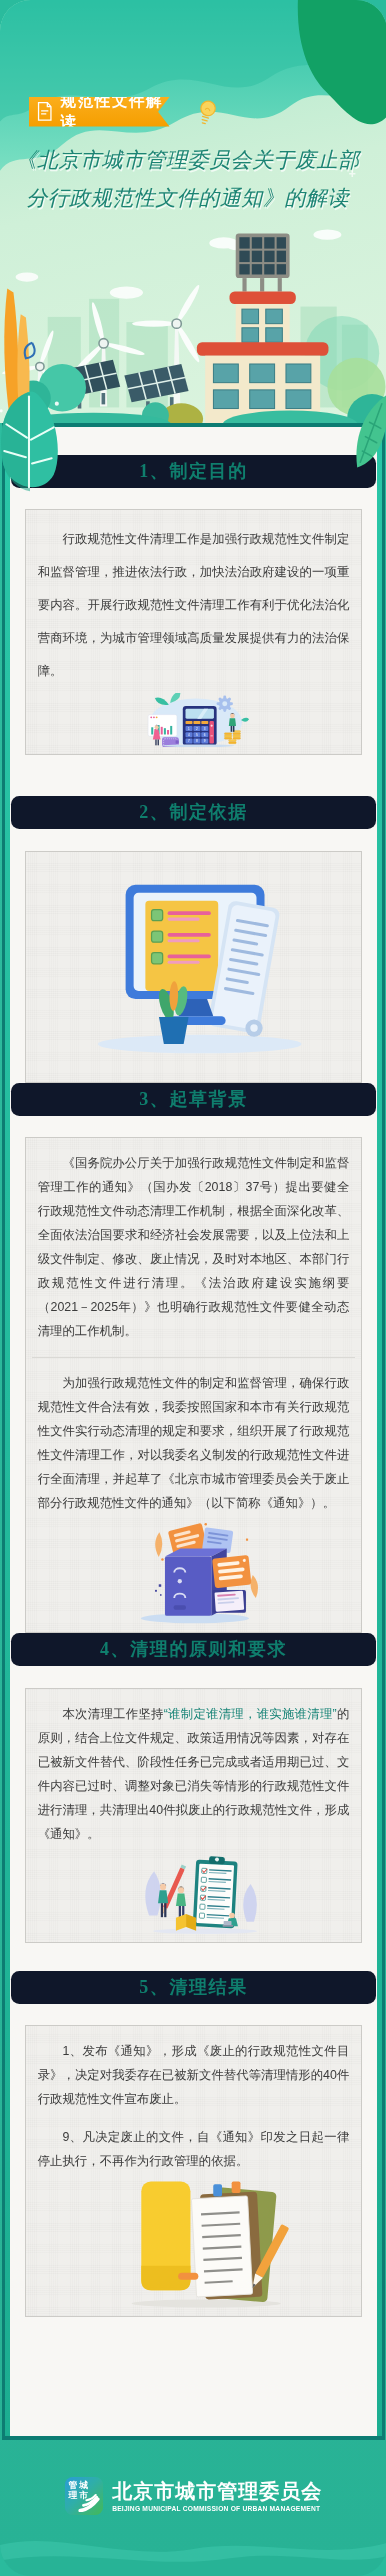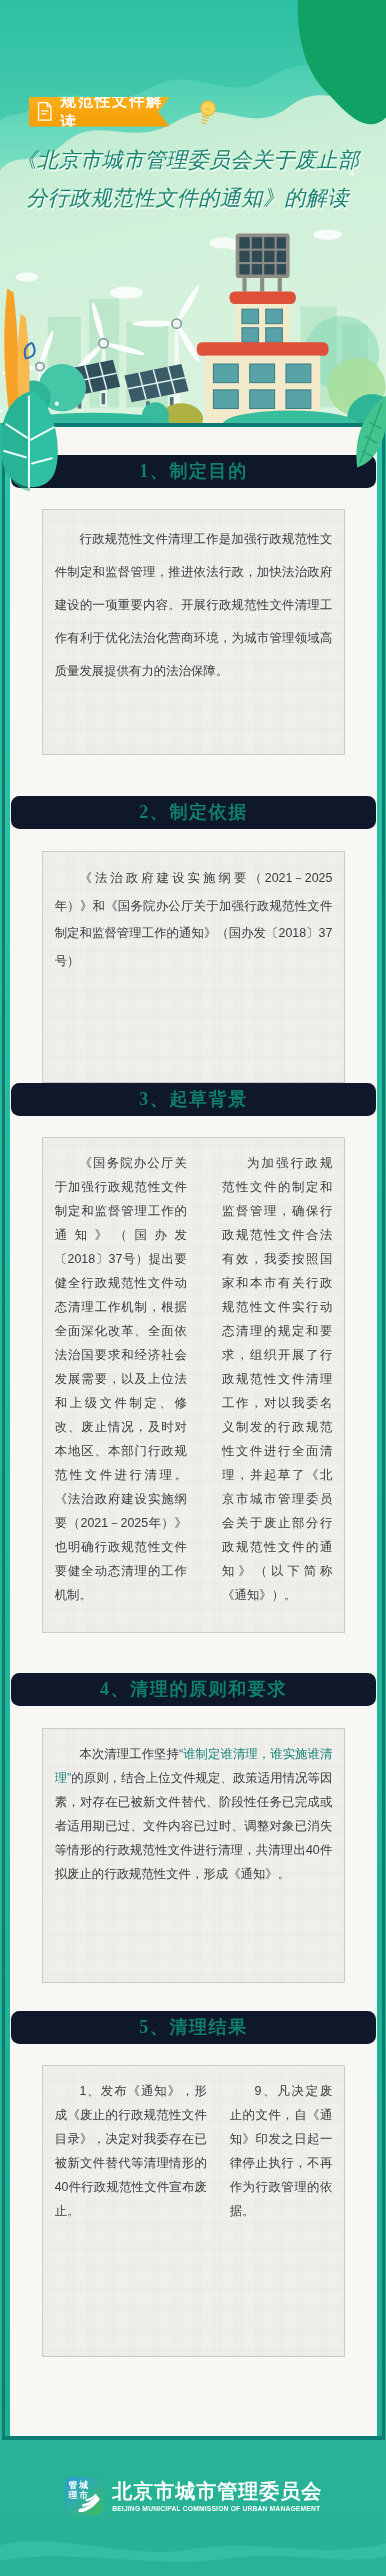--- a/index.html
+++ b/index.html
@@ -1,18 +1,18 @@
 <!DOCTYPE html>
 <html style="font-size:8.3px"><head>
 <meta charset="utf-8">
 <style>
   html,body{margin:0;padding:0;background:#2ABB9D;}
   .page{position:relative;width:387px;height:2576px;margin:0 auto;overflow:hidden;
         background:linear-gradient(180deg,#2FBFA1 0%,#28B295 100%);
-        font-family:"Liberation Sans","DejaVu Sans",sans-serif;}
+        font-family:"Liberation Sans","DejaVu Sans",sans-serif;border-radius:31px;}
   
   .header{position:relative;width:387px;height:423px;overflow:hidden;
           background:linear-gradient(168deg,#A9E6C8 0%,#CFF0D8 45%,#DCF4DF 100%);}
   .hero-bg,.city{position:absolute;left:0;width:387px;display:block;}
   .hero-bg{top:0;height:238px;}
   .city{bottom:0;height:207px;}
   .badge{position:absolute;left:28.5px;top:97px;width:141px;height:29.5px;z-index:6;
          background:linear-gradient(180deg,#FBAE1C,#F59E00);
          clip-path:polygon(0 0,100% 0,calc(100% - 11.4px) 50%,100% 100%,0 100%);
          display:flex;align-items:center;gap:8.3px;padding-left:8.3px;box-sizing:border-box;
@@ -26,38 +26,38 @@
   .leaf-left{position:absolute;left:-4.1px;top:388px;z-index:7;}
   .leaf-right{position:absolute;right:-2.1px;top:392px;z-index:7;}
   
   .frame{margin:0 1.6px;border:4.1px solid #0D7C72;border-left-width:3.6px;border-right-width:3.6px;
          background:linear-gradient(180deg,#2AC6A7,#1CAE91);padding:0 5.7px;position:relative;z-index:4;}
   .card{background:#F8F7F4;height:2009px;overflow:hidden;}
   .band{height:33px;margin:0 1px;background:#0f172a;border-radius:8.3px;
         display:flex;align-items:center;justify-content:center;}
   .band h2{margin:0;font-family:"Liberation Serif","DejaVu Serif",serif;font-weight:bold;
            font-size:18px;color:#0F7E6D;letter-spacing:1.6px;}
-  .graybox{margin:0 32px;background:#F0EFEC;border:0.5px solid #CCCBC7;box-sizing:border-box;
+  .graybox{margin:0 15px;background:#F0EFEC;border:0.5px solid #CCCBC7;box-sizing:border-box;
            background-image:repeating-linear-gradient(0deg,rgba(0,0,0,.015) 0 0.5px,transparent 0.5px 2.1px),
                             repeating-linear-gradient(90deg,rgba(0,0,0,.015) 0 0.5px,transparent 0.5px 2.1px);
-           display:flex;flex-direction:row;}
+           display:flex;flex-direction:column;}
   .graybox p{margin:13.5px 0 0;padding:0 11.4px;font-size:12.4px;line-height:24px;color:#3B3B3B;
              text-align:justify;text-indent:2em;}
   .s1 .graybox p{line-height:33px;}
   .s2 .graybox p{line-height:27.5px;}
   .divider{height:1px;background:#DAD9D5;margin:13.5px 6.2px 0;}
   .illo{flex:1;display:flex;align-items:center;justify-content:center;overflow:hidden;
         margin:5.2px 0 6.2px;min-height:0;}
   .illo svg{height:100%;max-width:96%;}
   .q{color:#1A8578;font-weight:normal;}
   
   .s1 .band{margin-top:27.5px}.s1 .graybox{margin-top:21px;height:246px}
   .s2 .band{margin-top:41px}.s2 .graybox{margin-top:22px;height:232px}
   .s3 .band{}.s3 .graybox{margin-top:21px;height:496px}
-  .s4 .band{margin-top:40px}.s4 .graybox{margin-top:22px;height:255px}
+  .s4 .band{}.s4 .graybox{margin-top:22px;height:255px}
   .s5 .band{margin-top:28px}.s5 .graybox{margin-top:21px;height:292px}
   
   .footer{position:relative;height:135px;overflow:hidden;}
   .footer-row{position:relative;z-index:2;display:flex;align-items:center;justify-content:center;
               gap:9.3px;padding-top:37px;}
   .logo{position:relative;width:38px;height:38px;border-radius:7.8px;flex:0 0 auto;
         background:linear-gradient(135deg,#2A9BD7 0%,#2FAEA9 45%,#43B957 100%);}
   .logo-chars{position:absolute;top:3.6px;left:3.6px;display:grid;grid-template-columns:10.4px 10.4px;
               grid-gap:0.5px;color:#fff;font-size:8.8px;font-weight:bold;line-height:9.8px;}
   .logo-swoosh{position:absolute;right:2.6px;bottom:2.6px;}
@@ -382,21 +382,20 @@
             </svg>
           </div>
         </div>
       </section>
 
       <section class="s2">
         <div class="band">
           <h2>2、制定依据</h2>
         </div>
         <div class="graybox">
-          <p>《法治政府建设实施纲要（2021－2025年）》和《国务院办公厅关于加强行政规范性文件制定和监督管理工作的通知》（国办发〔2018〕37号）</p>
           <div class="illo">
             <svg viewBox="0 0 520 300" preserveAspectRatio="xMidYMid meet">
               <ellipse cx="270" cy="276" rx="165" ry="15" fill="#DCE9F7"></ellipse>
               <rect x="150" y="18" width="225" height="185" rx="16" fill="#3E7BDB"></rect>
               <rect x="163" y="31" width="199" height="159" rx="8" fill="#EAF3FB"></rect>
               <rect x="182" y="44" width="118" height="146" rx="6" fill="#F5C544"></rect>
               <g>
                 <rect x="192" y="58" width="18" height="18" rx="4" fill="#7CC576" stroke="#5BA052" stroke-width="2"></rect>
                 <rect x="218" y="61" width="70" height="6" rx="3" fill="#E8609A"></rect>
                   <rect x="218" y="71" width="52" height="5" rx="2.5" fill="#F09CC0"></rect>

